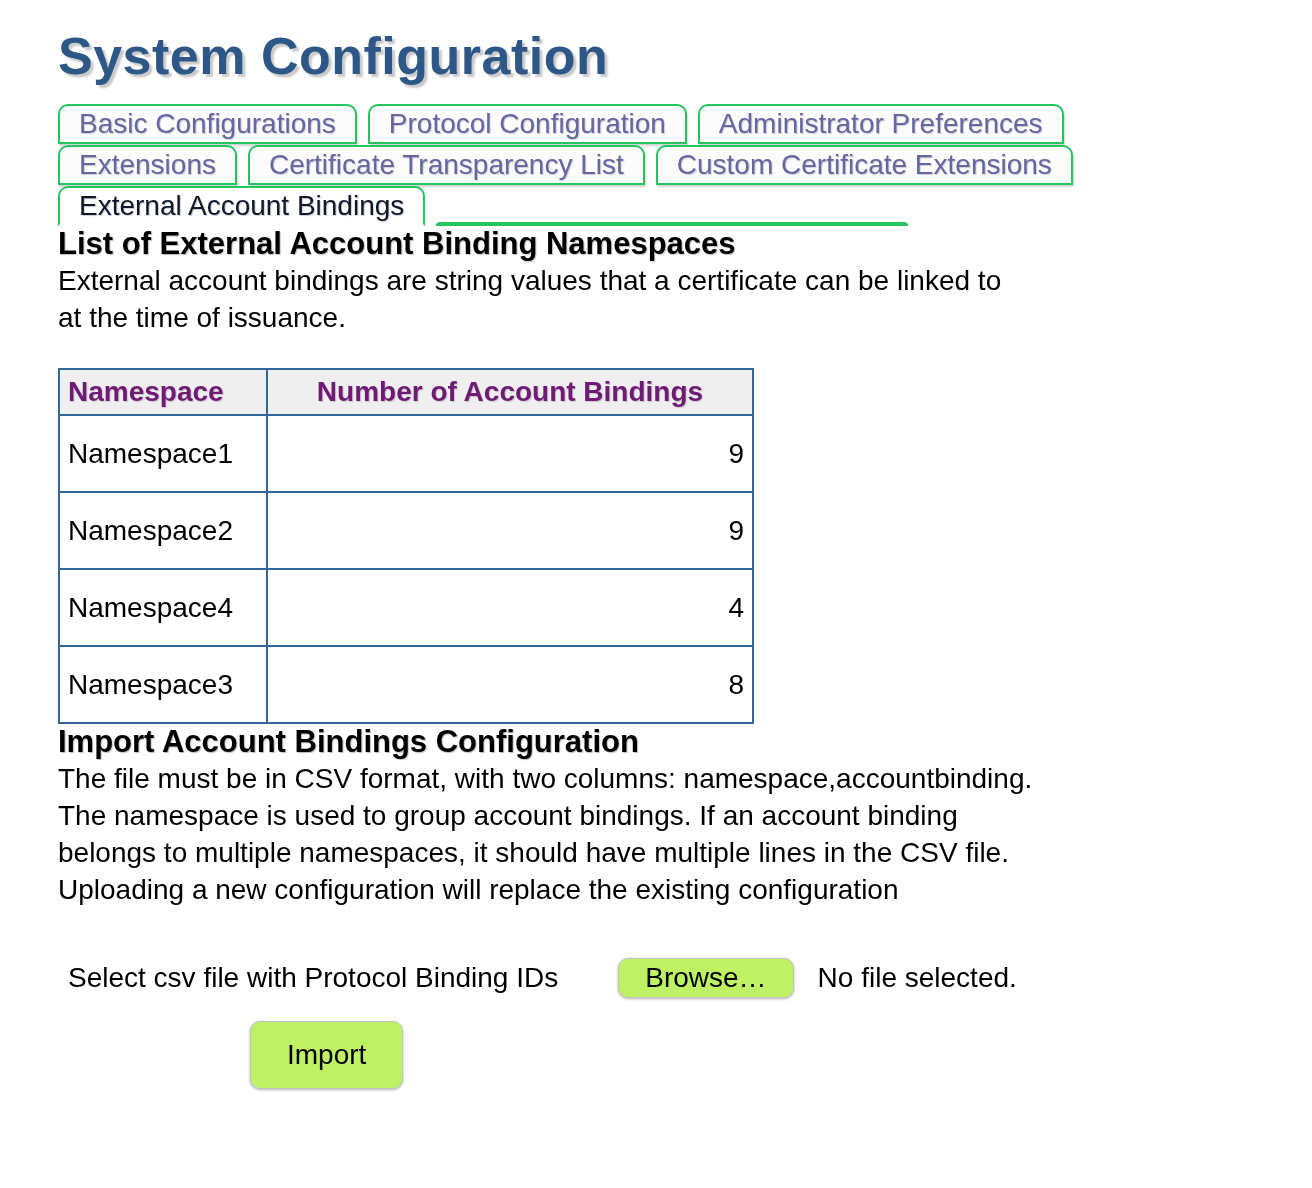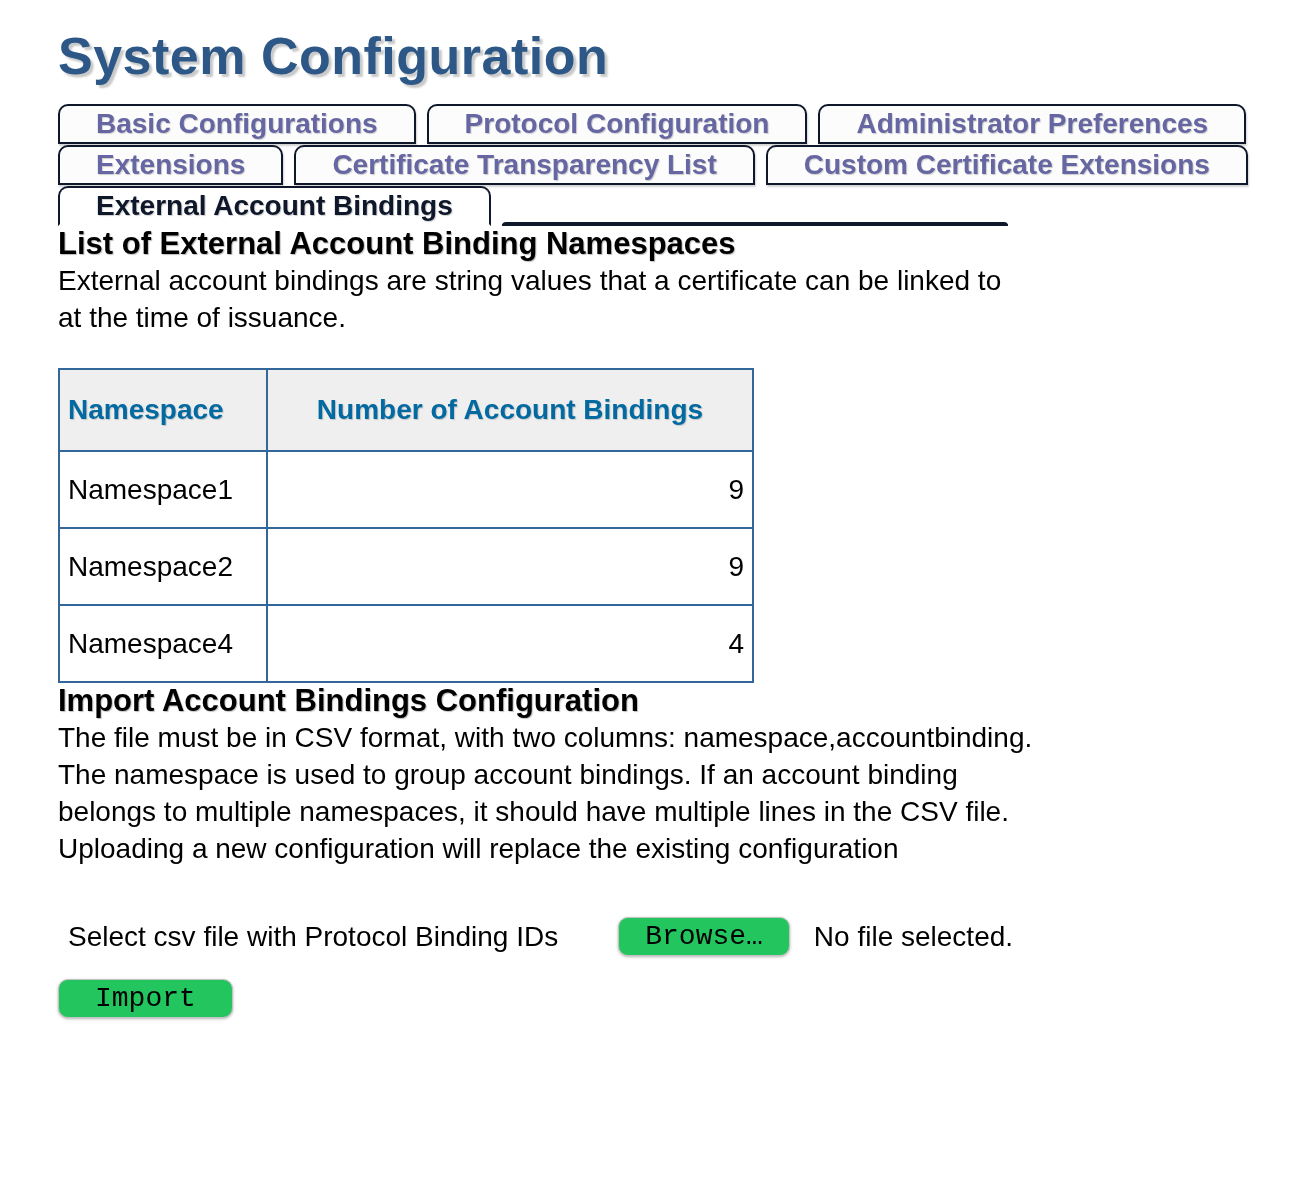--- a/index.html
+++ b/index.html
@@ -31,27 +31,27 @@
   }
   .tab-row {
     display: flex;
     gap: 11px;
     align-items: flex-end;
     margin-top: 1px;
     white-space: nowrap;
   }
   .tab {
     display: inline-block;
-    padding: 0 36px;
+    padding: 0 19px;
     line-height: 36px;
     font-size: 28px;
-    font-weight: bold;
+    font-weight: normal;
     color: #6666a3;
     background: #fcfcfc;
-    border: 2px solid #0f172a;
+    border: 2px solid #22c55e;
     border-radius: 10px 10px 0 0;
     box-shadow: 1px 2px 2px rgba(0,0,0,0.18);
     text-shadow: 1px 1px 1px #cccccc;
     cursor: pointer;
   }
   .tab.active {
     color: #0f172a;
     background: #ffffff;
     border-bottom-color: #ffffff;
     box-shadow: none;
@@ -83,24 +83,24 @@
   table.ns-table {
     margin-top: 32px;
     border-collapse: collapse;
   }
   .ns-table th, .ns-table td {
     border: 2px solid #336699;
     font-size: 28px;
   }
   .ns-table th {
     background: #efefef;
-    color: #0369a1;
+    color: #701a75;
     font-weight: bold;
     text-align: center;
-    padding: 24px 8px;
+    padding: 6px 8px;
     text-shadow: 1px 1px 1px #c6c6c6;
   }
   .ns-table td {
     background: #ffffff;
     padding: 19px 8px;
     height: 37px;
   }
   .ns-table .col-namespace { width: 190px; text-align: left; }
   .ns-table .col-count { width: 468px; }
   .ns-table td.col-count { text-align: right; }
@@ -109,40 +109,41 @@
     margin-top: 50px;
     display: flex;
     align-items: center;
   }
   .file-label {
     margin-left: 10px;
     font-size: 28px;
   }
   .btn {
     display: inline-block;
-    background: #22c55e;
+    background: #bef264;
     border: 1px solid #c3c3c3;
     border-radius: 10px;
     font-size: 28px;
     color: #000000;
     box-shadow: 0 1px 3px rgba(0,0,0,0.30);
     cursor: pointer;
-    font-family: Liberation Mono, monospace;
+    font-family: Liberation Sans, sans-serif;
   }
   .browse-btn {
     margin-left: 60px;
     padding: 3px 26px;
   }
   .file-status {
     margin-left: 24px;
     font-size: 28px;
   }
   .import-row { margin-top: 23px; }
   .import-btn {
-    padding: 3px 36px;
+    margin-left: 192px;
+    padding: 17px 36px;
     text-align: right;
   }
 </style>
 </head>
 <body>
 
 <div class="page">
 
   <h1 class="page-title">System Configuration</h1>
 
@@ -181,20 +182,24 @@
         <td class="col-count">9</td>
       </tr>
       <tr>
         <td class="col-namespace">Namespace2</td>
         <td class="col-count">9</td>
       </tr>
       <tr>
         <td class="col-namespace">Namespace4</td>
         <td class="col-count">4</td>
       </tr>
+      <tr>
+        <td class="col-namespace">Namespace3</td>
+        <td class="col-count">8</td>
+      </tr>
     </tbody>
   </table>
 
   <h2 class="section-heading heading-import">Import Account Bindings Configuration</h2>
 
   <p class="body-text para-2">The file must be in CSV format, with two columns: namespace,accountbinding.
 The namespace is used to group account bindings. If an account binding
 belongs to multiple namespaces, it should have multiple lines in the CSV file.</p>
 
   <p class="body-text para-3">Uploading a new configuration will replace the existing configuration</p>

